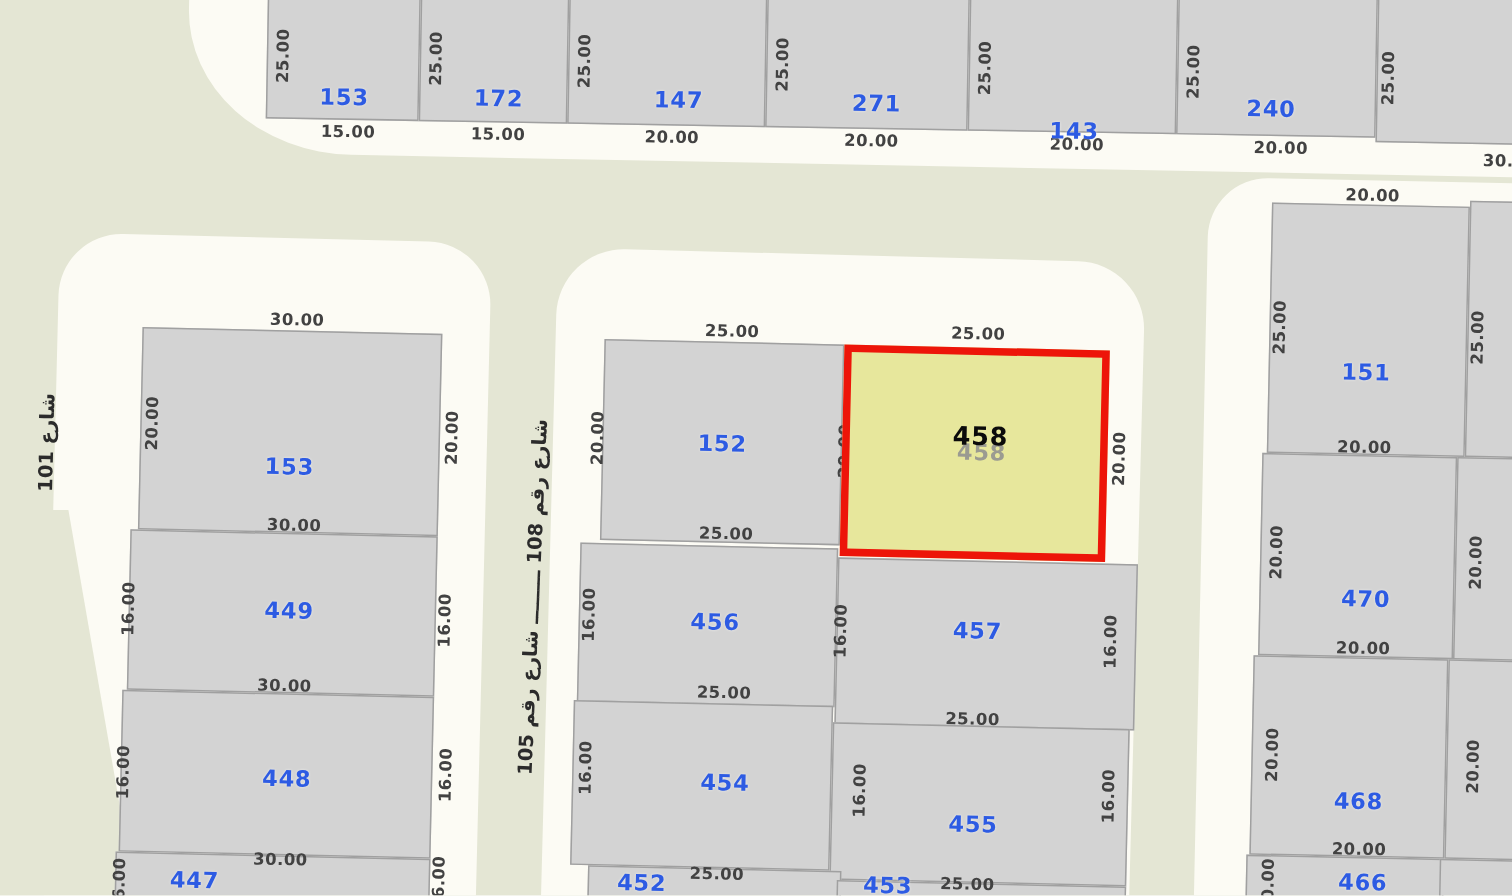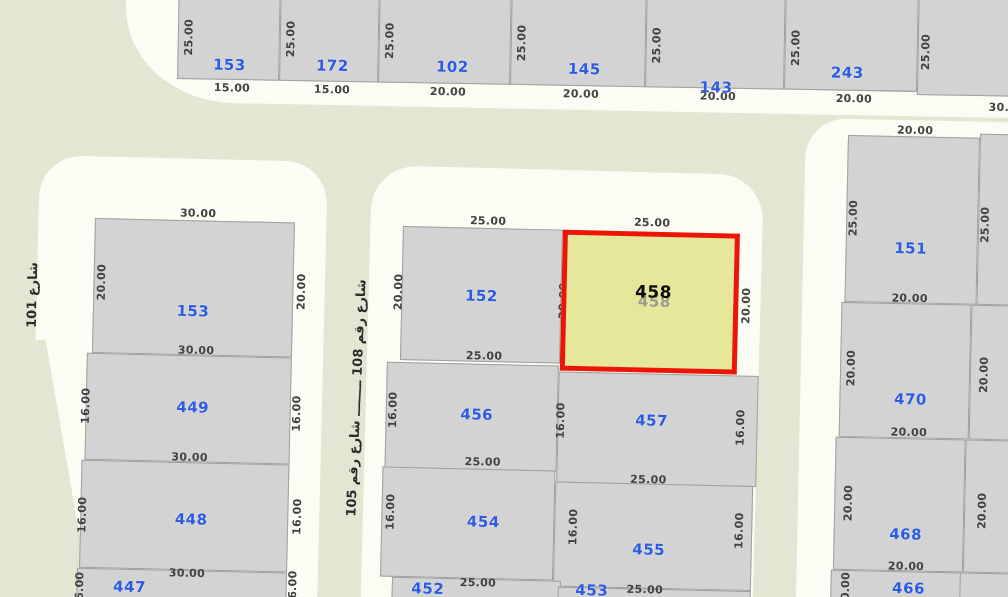--- a/index.html
+++ b/index.html
@@ -43,27 +43,27 @@
   <div class="wblock" id="wblock-left"></div>
   <div class="wblock" id="wblock-mid"></div>
   <div class="wblock" id="wblock-right"></div>
   <div id="patch-left-street"></div>
 <div class="block" style="left: 180px; top: -86px; transform: rotate(1deg);">
       <div class="parcel" style="left: 0px; top: 0px; width: 102px; height: 165px;"></div>
       <span class="plabel" style="left: 52px; top: 150px;">153</span>
       <div class="parcel" style="left: 102px; top: 0px; width: 99px; height: 165px;"></div>
       <span class="plabel" style="left: 155px; top: 149px;">172</span>
       <div class="parcel" style="left: 201px; top: 0px; width: 132px; height: 165px;"></div>
-      <span class="plabel" style="left: 275px; top: 148px;">102</span>
+      <span class="plabel" style="left: 275px; top: 148px;">147</span>
       <div class="parcel" style="left: 333px; top: 0px; width: 135px; height: 165px;"></div>
-      <span class="plabel" style="left: 407px; top: 148px;">145</span>
+      <span class="plabel" style="left: 407px; top: 148px;">271</span>
       <div class="parcel" style="left: 468px; top: 0px; width: 139px; height: 165px;"></div>
       <span class="plabel" style="left: 539px; top: 164px;">143</span>
       <div class="parcel" style="left: 607px; top: 0px; width: 133px; height: 165px;"></div>
-      <span class="plabel" style="left: 670px; top: 147px;">243</span>
+      <span class="plabel" style="left: 670px; top: 147px;">240</span>
       <div class="parcel" style="left: 740px; top: 0px; width: 200px; height: 168px;"></div>
       <span class="dim v" style="left: 11px; top: 123px;">25.00</span>
       <span class="dim v" style="left: 113px; top: 123px;">25.00</span>
       <span class="dim v" style="left: 212px; top: 123px;">25.00</span>
       <span class="dim v" style="left: 344px; top: 123px;">25.00</span>
       <span class="dim v" style="left: 479px; top: 123px;">25.00</span>
       <span class="dim v" style="left: 618px; top: 123px;">25.00</span>
       <span class="dim v" style="left: 748px; top: 125px;">25.00</span>
       <span class="dim" style="left: 55px; top: 173px;">15.00</span>
       <span class="dim" style="left: 155px; top: 173px;">15.00</span>

